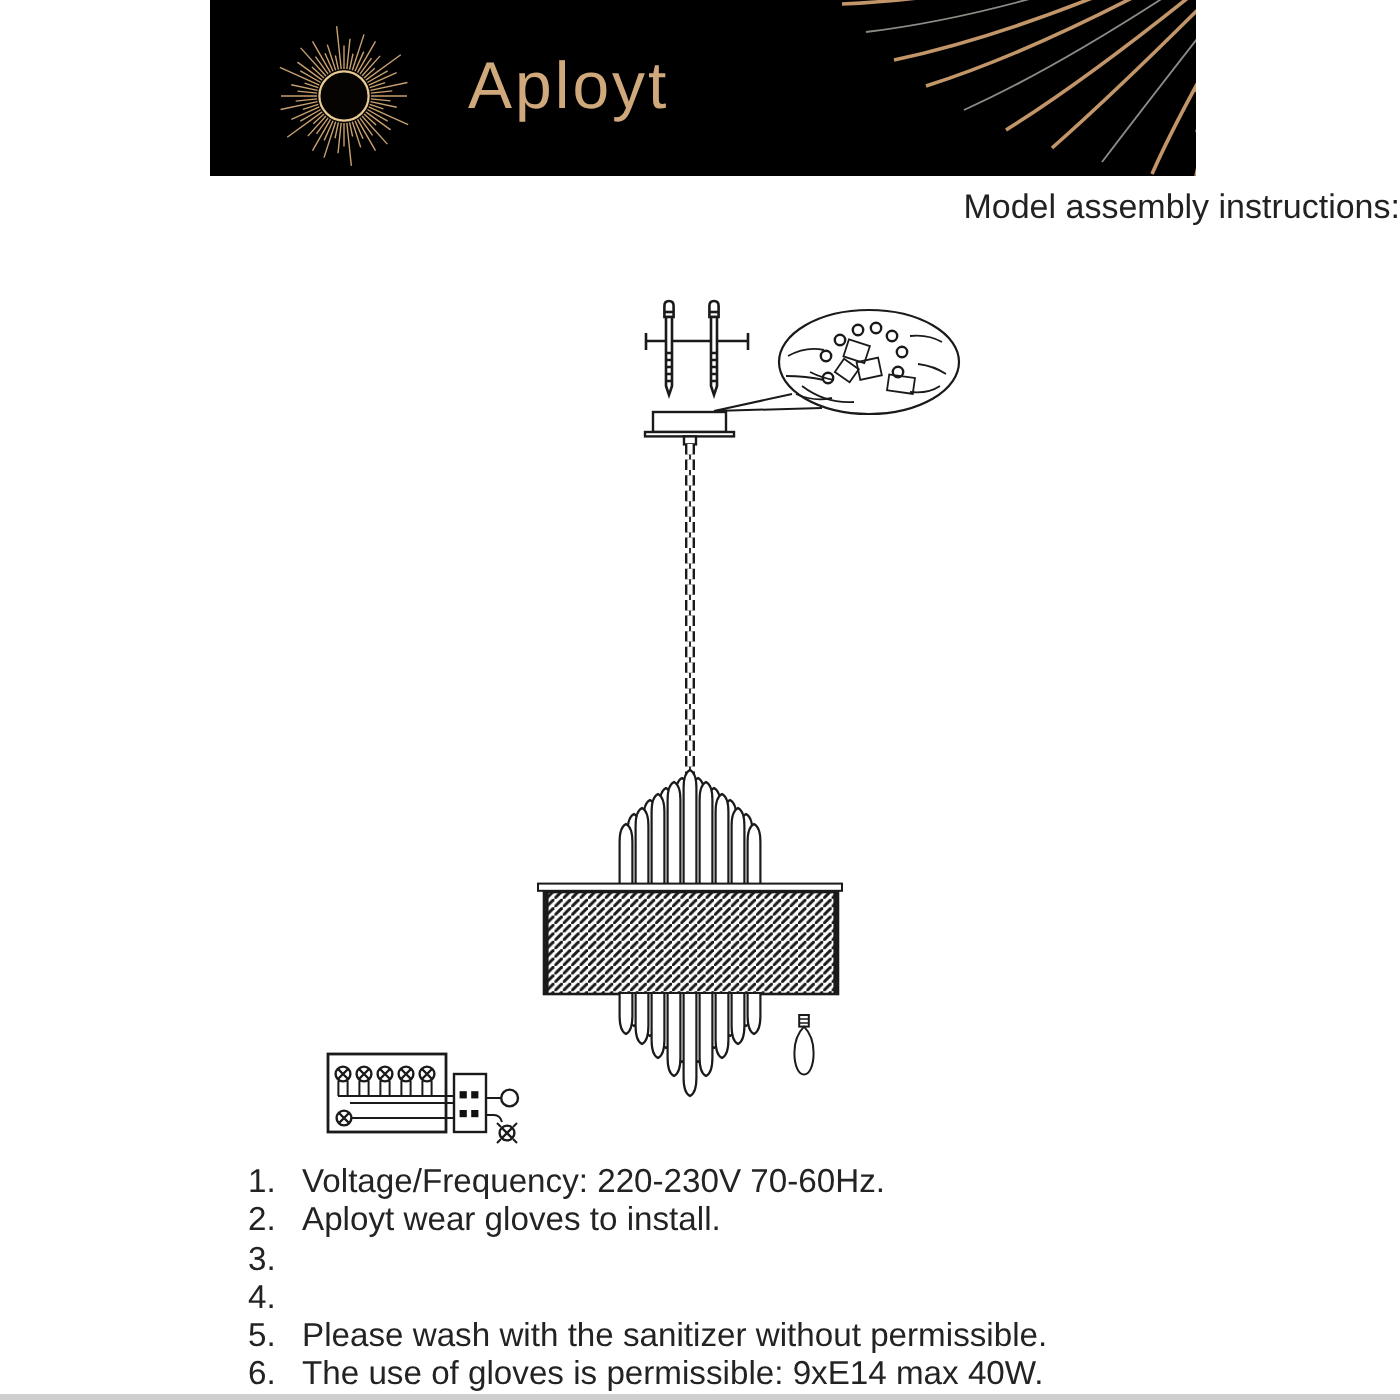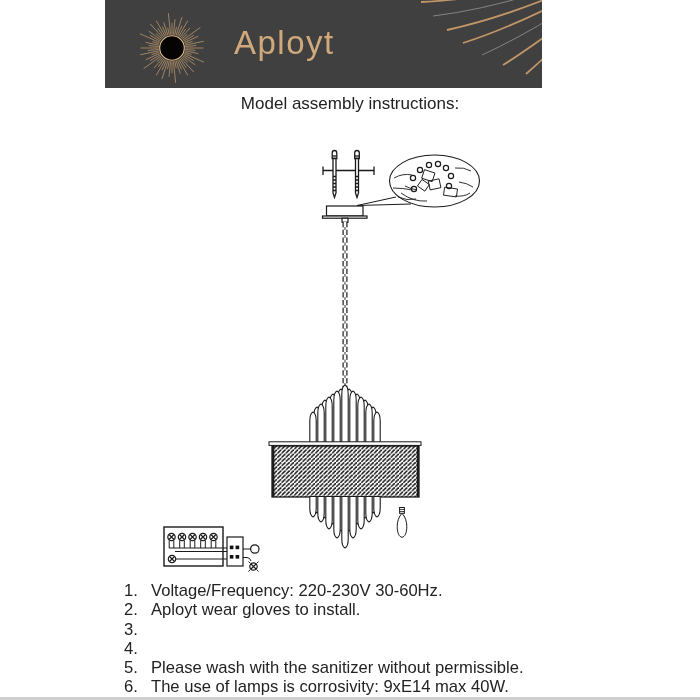--- a/index.html
+++ b/index.html
@@ -1,24 +1,24 @@
 <!DOCTYPE html>
 <html><head>
 <meta charset="utf-8">
 <style>
   html,body{margin:0;padding:0;background:#fff;}
   .page{position:relative;width:700px;height:700px;background:#ffffff;overflow:hidden;
         font-family:"Liberation Sans",sans-serif;color:#222;}
   
-  .header{position:absolute;left:105px;top:0;width:437px;height:88px;background:#404040;overflow:hidden;}
+  .header{position:absolute;left:105px;top:0;width:493px;height:88px;background:#000000;overflow:hidden;}
   .header svg{position:absolute;left:0;top:0;}
   .brand{position:absolute;left:129px;top:24px;font-size:33px;font-weight:300;
          letter-spacing:1.5px;color:#cfa87b;}
   
-  .titles{position:absolute;left:0;top:93px;width:100%;text-align:center;
+  .titles{position:absolute;left:0;top:93px;width:100%;text-align:right;
           font-size:17px;line-height:21px;font-weight:500;color:#222;}
   
   .diagram{position:absolute;left:0;top:140px;}
   
   .instructions{position:absolute;left:124px;top:581px;margin:0;padding:0;list-style:none;
                 font-size:16.6px;color:#232323;}
   .instructions li{display:flex;line-height:19.3px;}
   .instructions .num{width:27px;flex:none;}
   .bottom-strip{position:absolute;left:0;bottom:0;width:100%;height:3px;background:#cfcfcf;}
 </style>
@@ -260,36 +260,36 @@
       <circle cx="254.8" cy="549" r="4.2"></circle>
       <path d="M243,557.5 H247 Q250,557.5 251,561" stroke-width="1"></path>
       <use href="#lampsym" x="253.5" y="566.5"></use>
       <path d="M256.5,563.5 l2,-2 M250.5,563.5 l-2,-2 M250.5,569.5 l-2,2 M256.5,569.5 l2,2" stroke-width="1"></path>
     </g>
   </svg>
 
   <ol class="instructions">
     <li>
       <span class="num">1.</span>
-      <span class="txt">Voltage/Frequency: 220-230V 30-60Hz.</span>
+      <span class="txt">Voltage/Frequency: 220-230V 70-60Hz.</span>
     </li>
     <li>
       <span class="num">2.</span>
       <span class="txt">Aployt wear gloves to install.</span>
     </li>
     <li>
       <span class="num">3.</span>
     </li>
     <li>
       <span class="num">4.</span>
     </li>
     <li>
       <span class="num">5.</span>
       <span class="txt">Please wash with the sanitizer without permissible.</span>
     </li>
     <li>
       <span class="num">6.</span>
-      <span class="txt">The use of lamps is corrosivity: 9xE14 max 40W.</span>
+      <span class="txt">The use of gloves is permissible: 9xE14 max 40W.</span>
     </li>
   </ol>
 
   <div class="bottom-strip"></div>
 </div>
 
 </body></html>

